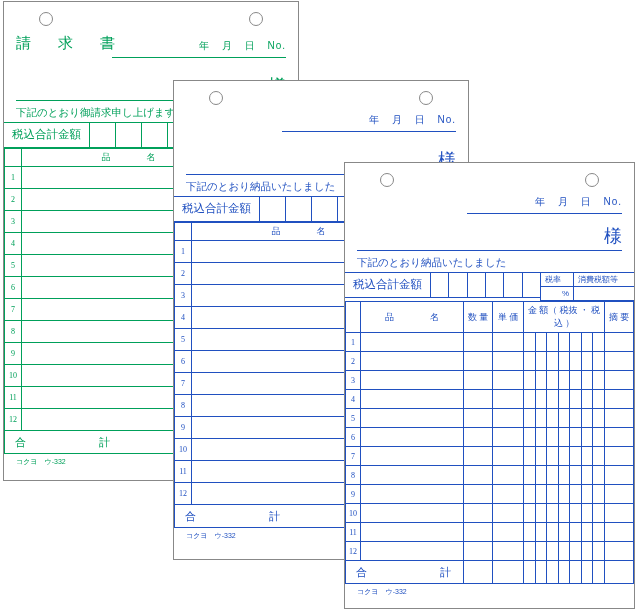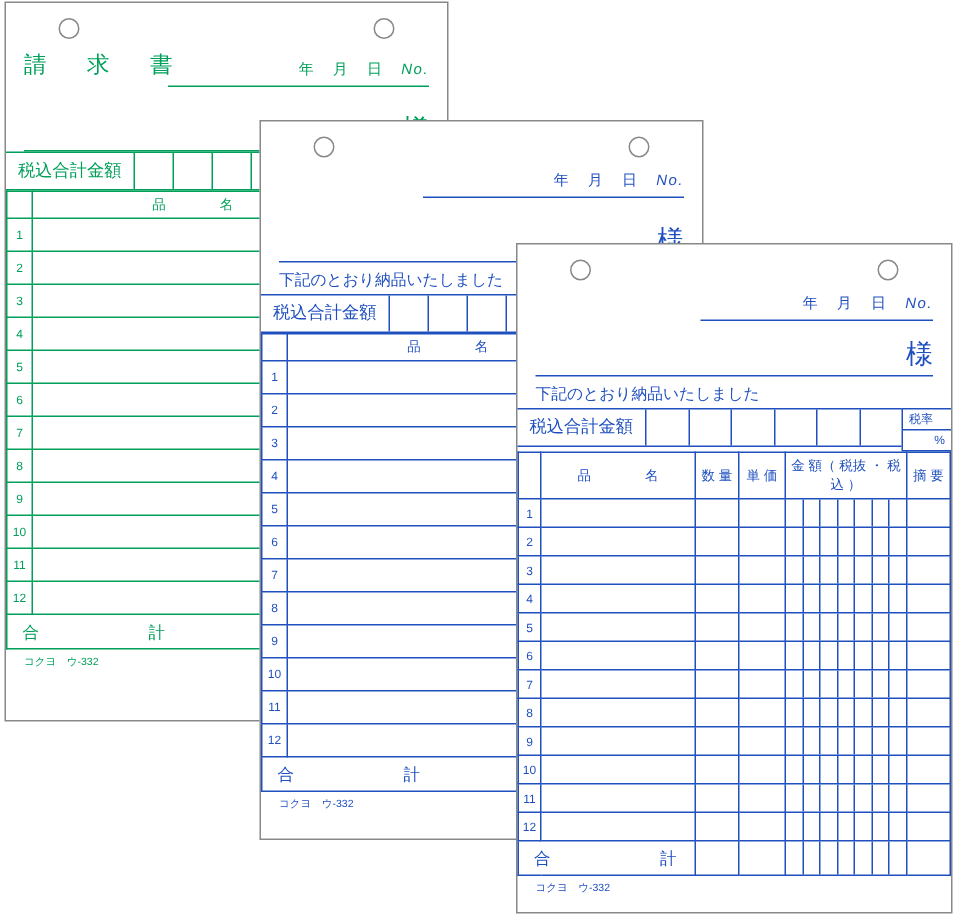--- a/index.html
+++ b/index.html
@@ -9,30 +9,30 @@
     background:#fff;
     border:1px solid #888;
     box-sizing:border-box;
   }
   .holes{display:flex;justify-content:space-between;padding:10px 35px 0 35px;}
   .hole{width:12px;height:12px;border:1.2px solid #888;border-radius:50%;}
   .title-row{display:flex;align-items:flex-end;padding:8px 12px 2px 12px;font-size:12px;}
   .title{font-size:15px;letter-spacing:6px;font-weight:500;}
   .date-box span{margin-left:8px;}
   .date-box{font-size:10px;margin-left:auto;letter-spacing:1px;}
-  .no{font-style:italic;margin-left:6px;}
+  .no{margin-left:6px;}
   .recipient{height:42px;border-bottom:1.5px solid;margin:0 12px;position:relative;}
   .sama{position:absolute;right:0;bottom:2px;font-size:18px;font-weight:500;}
   .subtitle{font-size:10.5px;padding:5px 12px 2px 12px;}
   .amount-row{display:flex;align-items:stretch;height:24px;margin:0 0 0 0;border-top:1.3px solid;border-bottom:1.3px solid;}
   .amount-label{font-size:11.5px;padding:4px 8px;white-space:nowrap;border-right:1.2px solid;font-family:Liberation Serif, serif;}
   .amount-cells{flex:1;display:flex;}
   .amount-cells div{flex:1;border-right:0.8px solid;}
   .amount-cells div:last-child{border-right:none;}
-  table{border-collapse:collapse;width:100%;font-size:9px;}
+  table{border-collapse:collapse;width:100%;font-size:9px;font-family:Liberation Serif, serif;}
   th{font-weight:400;border:0.8px solid;padding:2px 1px;}
   td{border:0.8px solid;padding:0;}
   .rn{width:14px;text-align:center;font-size:8px;}
   tfoot td{height:22px;}
   .brand{font-size:7px;padding:3px 0 0 12px;}
   .total-label{font-size:11px;letter-spacing:10px;padding-left:10px;}
   .tax-wrap{display:flex;margin-bottom:0;}
   .tax-mini{display:flex;flex-direction:column;font-size:8px;border-top:1px solid;border-left:1px solid;}
   .tax-mini div{border-bottom:1px solid;padding:1px 4px;display:flex;align-items:center;}
 </style>
@@ -50,20 +50,21 @@
       <span>年</span>
       <span>月</span>
       <span>日</span>
       <span class="no">No.</span>
     </span>
   </div>
   <div style="border-top:1px solid #00a05a;margin:2px 12px 0 108px;"></div>
   <div class="recipient" style="border-color:#00a05a;">
     <span class="sama">様</span>
   </div>
+  <div class="subtitle">下記のとおり御請求申し上げます</div>
   <div class="amount-row" style="border-color:#00a05a;">
     <div class="amount-label" style="border-color:#00a05a;">税込合計金額</div>
     <div class="amount-cells" style="color:#00a05a;">
       <div></div>
         <div></div>
         <div></div>
         <div></div>
         <div></div>
         <div></div>
         <div></div>
@@ -316,20 +317,24 @@
           <div></div>
           <div></div>
           <div></div>
           <div></div>
           <div></div>
       </div>
     </div>
     <div class="tax-mini" style="border-color:#2050c0;width:32px;">
       <div style="border-color:#2050c0;">税率</div>
       <div style="border-color:#2050c0;justify-content:flex-end;height:11px;">%</div>
+    </div>
+    <div class="tax-mini" style="border-color:#2050c0;width:60px;border-right:none;">
+      <div style="border-color:#2050c0;">消費税額等</div>
+      <div style="border-color:#2050c0;height:11px;"></div>
     </div>
   </div>
 
   <table>
     <thead>
         <tr>
       <th style="border-color:#2050c0;width:12px;"></th>
       <th style="border-color:#2050c0;">品　　　　名</th>
       <th style="border-color:#2050c0;width:26px;">数 量</th>
       <th style="border-color:#2050c0;width:28px;">単 価</th>

